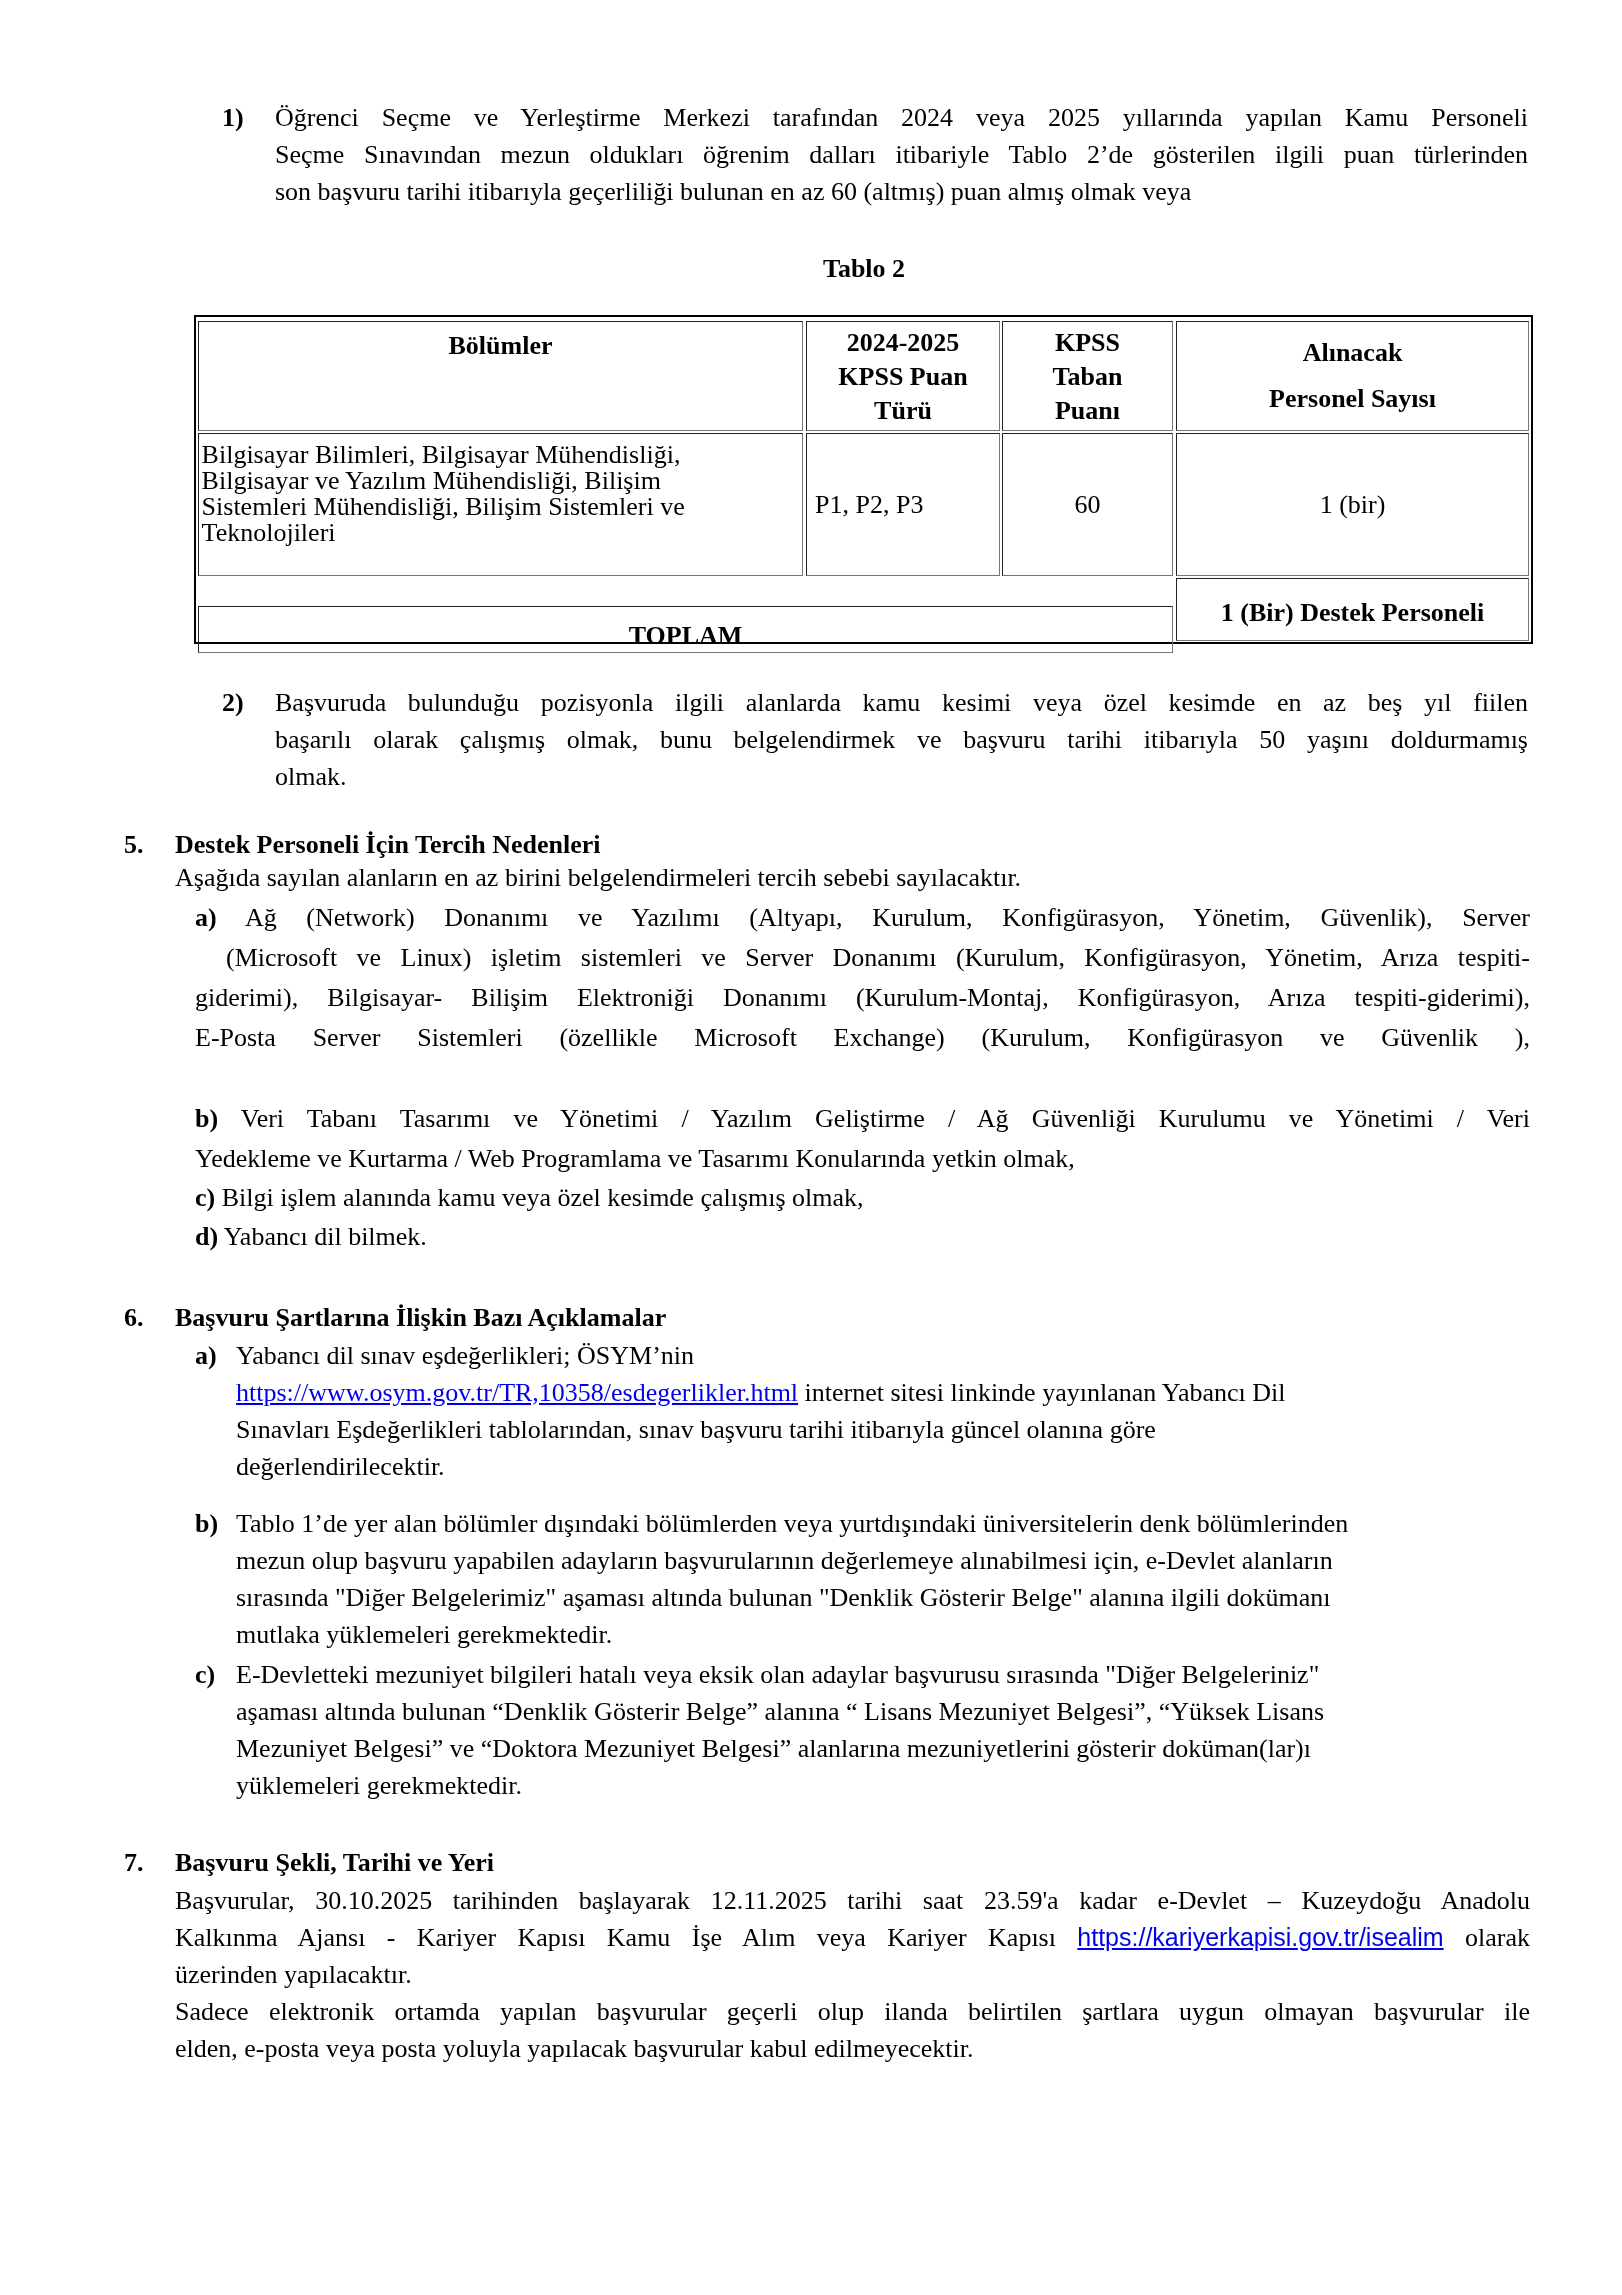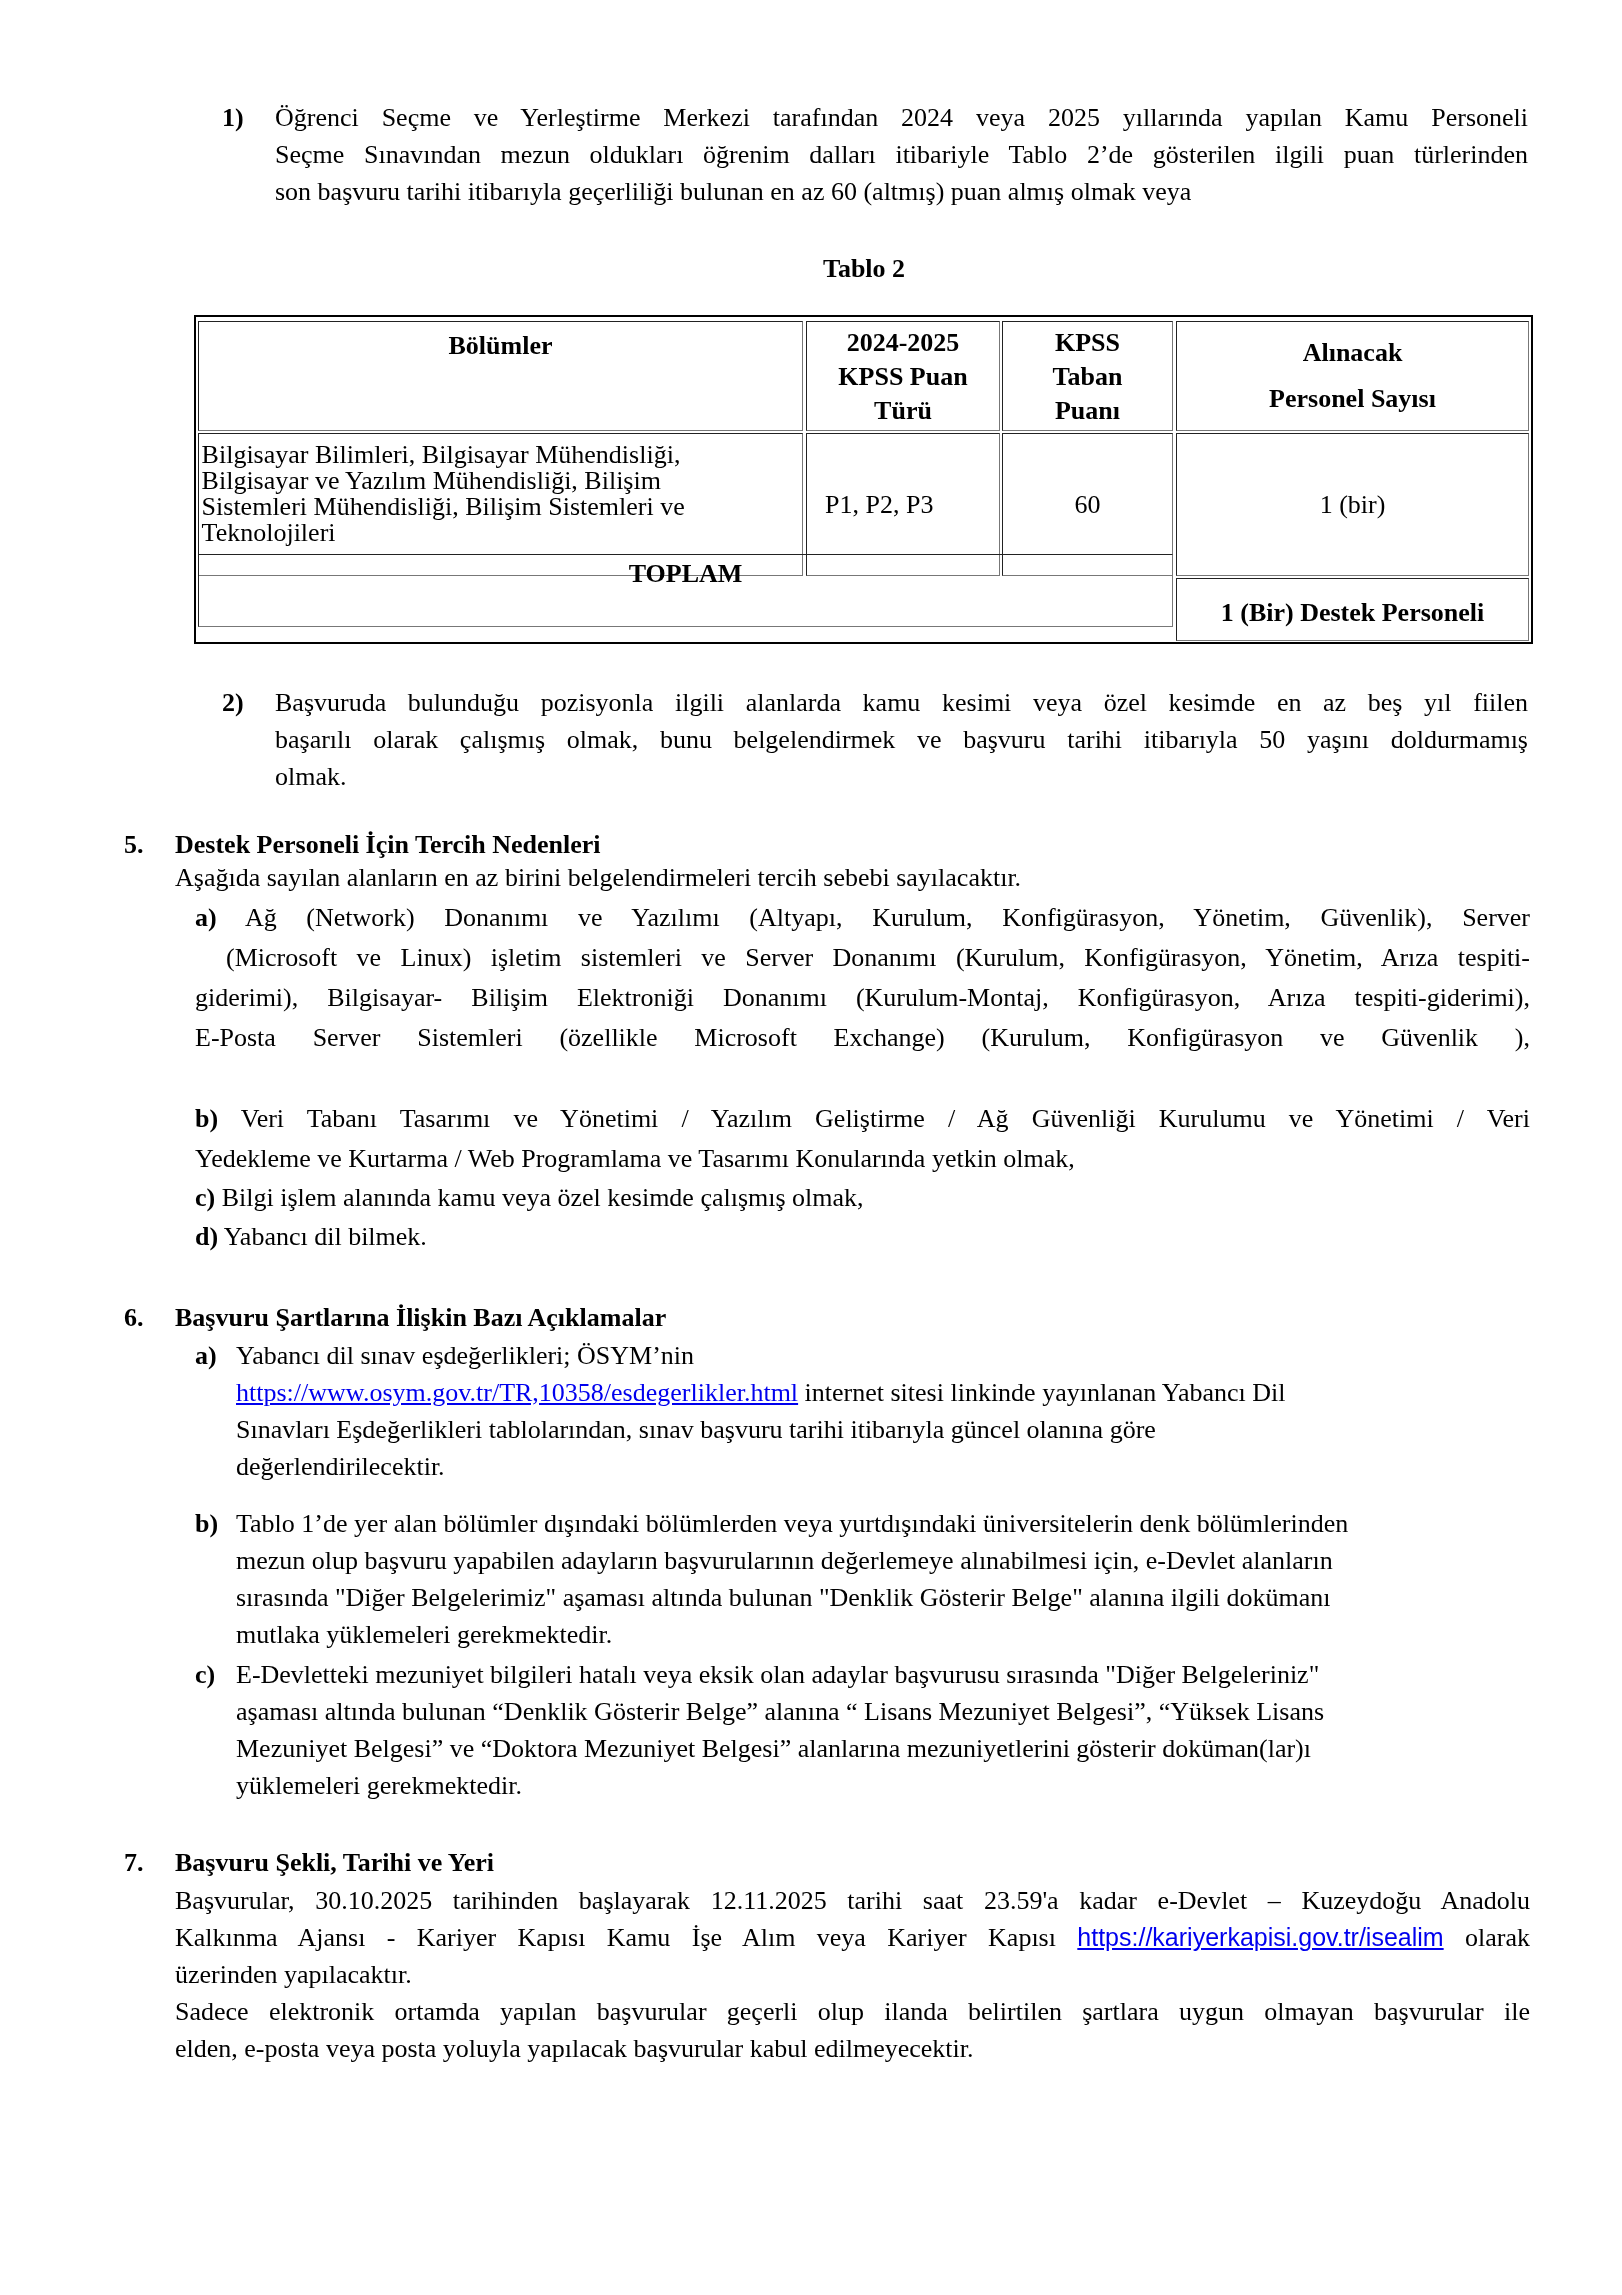--- a/index.html
+++ b/index.html
@@ -61,31 +61,31 @@
     <div>Alınacak</div>
     <div>Personel Sayısı</div>
   </div>
 
   <div class="cell" style="left:198px; top:433px; width:605px; height:143px; padding:0 0 0 2.6px; line-height:26px; padding-top:7.9px;">
     <div>Bilgisayar Bilimleri, Bilgisayar Mühendisliği,</div>
     <div>Bilgisayar ve Yazılım Mühendisliği, Bilişim</div>
     <div>Sistemleri Mühendisliği, Bilişim Sistemleri ve</div>
     <div>Teknolojileri</div>
   </div>
-  <div class="cell" style="left:806px; top:433px; width:194px; height:143px; display:flex; align-items:center; padding-left:18px;">
+  <div class="cell" style="left:806px; top:433px; width:194px; height:143px; display:flex; align-items:center; padding-left:8px;">
     <span>P1, P2, P3</span>
   </div>
   <div class="cell center" style="left:1002px; top:433px; width:171px; height:143px;">
     <span>60</span>
   </div>
   <div class="cell center" style="left:1176px; top:433px; width:353px; height:143px;">
     <span>1 (bir)</span>
   </div>
 
-  <div class="cell hdr" style="left:198px; top:554px; width:975px; height:73px; padding-top:2px;">
+  <div class="cell hdr" style="left:198px; top:606px; width:975px; height:47px; padding-top:12px;">
     <span>TOPLAM</span>
   </div>
   <div class="cell hdr center" style="left:1176px; top:578px; width:353px; height:63px; padding-top:7.9px;">
     <span>1 (Bir) Destek Personeli</span>
   </div>
 </div>
 
 <div>
   <span class="num" style="left:222px; top:684px;">2)</span>
   <div class="abs" style="left:275px; top:684px; width:1253px;">

